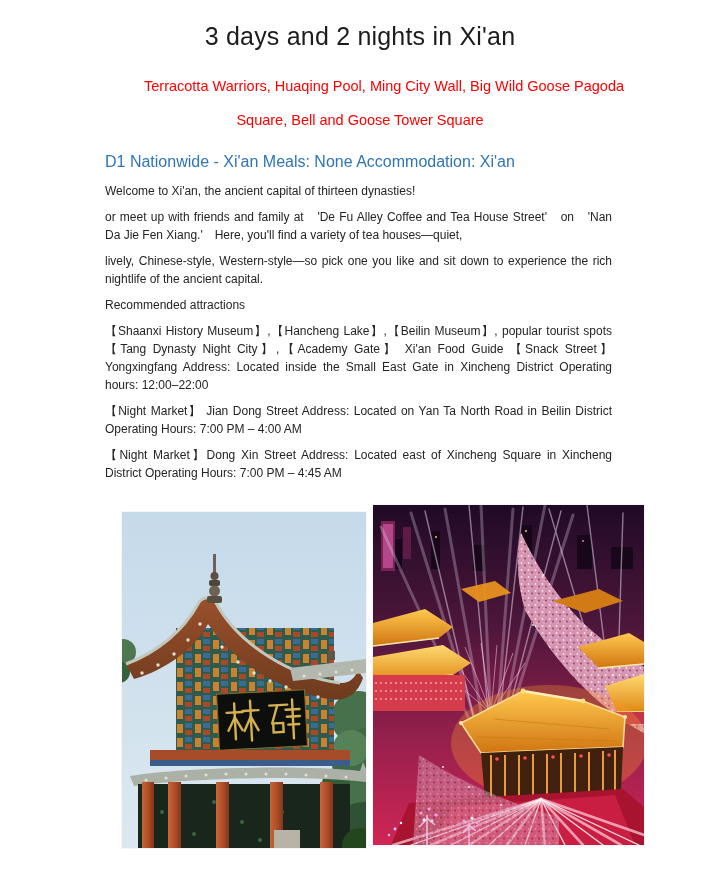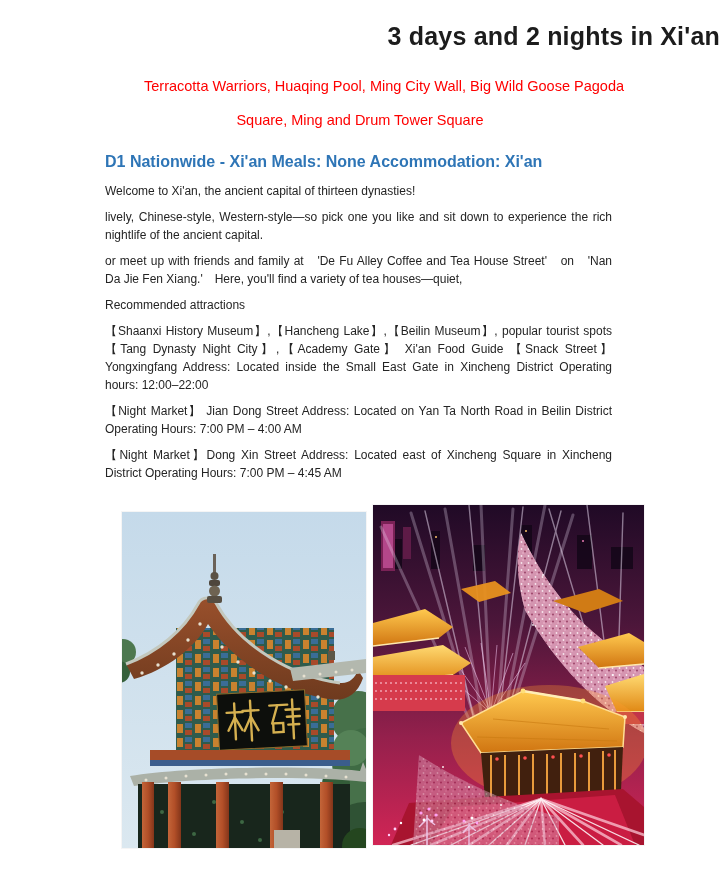--- a/index.html
+++ b/index.html
@@ -5,40 +5,40 @@
   * { margin:0; padding:0; box-sizing:border-box; }
   html,body { width:720px; height:881px; }
   body {
     position:relative;
     background:#ffffff;
     overflow:hidden;
     font-family:"Liberation Sans","DejaVu Sans",sans-serif;
   }
   .title {
     margin-top:22px;
-    text-align:right;
+    text-align:center;
     font-size:25px;
     line-height:28px;
-    font-weight:700;
+    font-weight:400;
     color:#1c1c1c;
     letter-spacing:0.2px;
   }
   .subtitle {
     text-align:center;
     font-size:14.5px;
     line-height:17px;
     color:#fe0000;
   }
   .subtitle.line1 { margin-top:28px;padding-left:48px; }
   .subtitle.line2 { margin-top:17px; }
   .day-heading {
     margin:23px 0 0 105px;
     font-size:16px;
     line-height:20px;
-    font-weight:700;
+    font-weight:400;
     color:#2e75b6;
   }
   .body-text {
     width:507px;
     margin:10px 0 0 105px;
     font-size:12px;
     line-height:18px;
     color:#242424;
     text-align:justify;
   }
@@ -53,28 +53,28 @@
   figure.photo svg { display:block; width:100%; height:100%; }
 </style>
 </head>
 <body>
 
 <div class="page">
 
   <h1 class="title">3 days and 2 nights in Xi'an</h1>
 
   <p class="subtitle line1">Terracotta Warriors, Huaqing Pool, Ming City Wall, Big Wild Goose Pagoda</p>
-  <p class="subtitle line2">Square, Ming and Drum Tower Square</p>
+  <p class="subtitle line2">Square, Bell and Goose Tower Square</p>
 
   <h2 class="day-heading">D1 Nationwide - Xi'an Meals: None Accommodation: Xi'an</h2>
 
   <div class="body-text">
     <p>Welcome to Xi'an, the ancient capital of thirteen dynasties!</p>
+    <p>or meet up with friends and family at　'De Fu Alley Coffee and Tea House Street'　on　'Nan Da Jie Fen Xiang.'　Here, you'll find a variety of tea houses—quiet,</p>
     <p>lively, Chinese-style, Western-style—so pick one you like and sit down to experience the rich nightlife of the ancient capital.</p>
-    <p>or meet up with friends and family at　'De Fu Alley Coffee and Tea House Street'　on　'Nan Da Jie Fen Xiang.'　Here, you'll find a variety of tea houses—quiet,</p>
     <p>Recommended attractions</p>
     <p>【Shaanxi History Museum】,【Hancheng Lake】,【Beilin Museum】, popular tourist spots 【Tang Dynasty Night City】,【Academy Gate】 Xi'an Food Guide 【Snack Street】 Yongxingfang Address: Located inside the Small East Gate in Xincheng District Operating hours: 12:00–22:00</p>
     <p>【Night Market】 Jian Dong Street Address: Located on Yan Ta North Road in Beilin District Operating Hours: 7:00 PM – 4:00 AM</p>
     <p>【Night Market】Dong Xin Street Address: Located east of Xincheng Square in Xincheng District Operating Hours: 7:00 PM – 4:45 AM</p>
   </div>
 
   <figure class="photo photo-left">
     <svg viewBox="0 0 244 336" xmlns="http://www.w3.org/2000/svg">
       <defs>
         <linearGradient id="Lsky" x1="0" y1="0" x2="0" y2="1">

